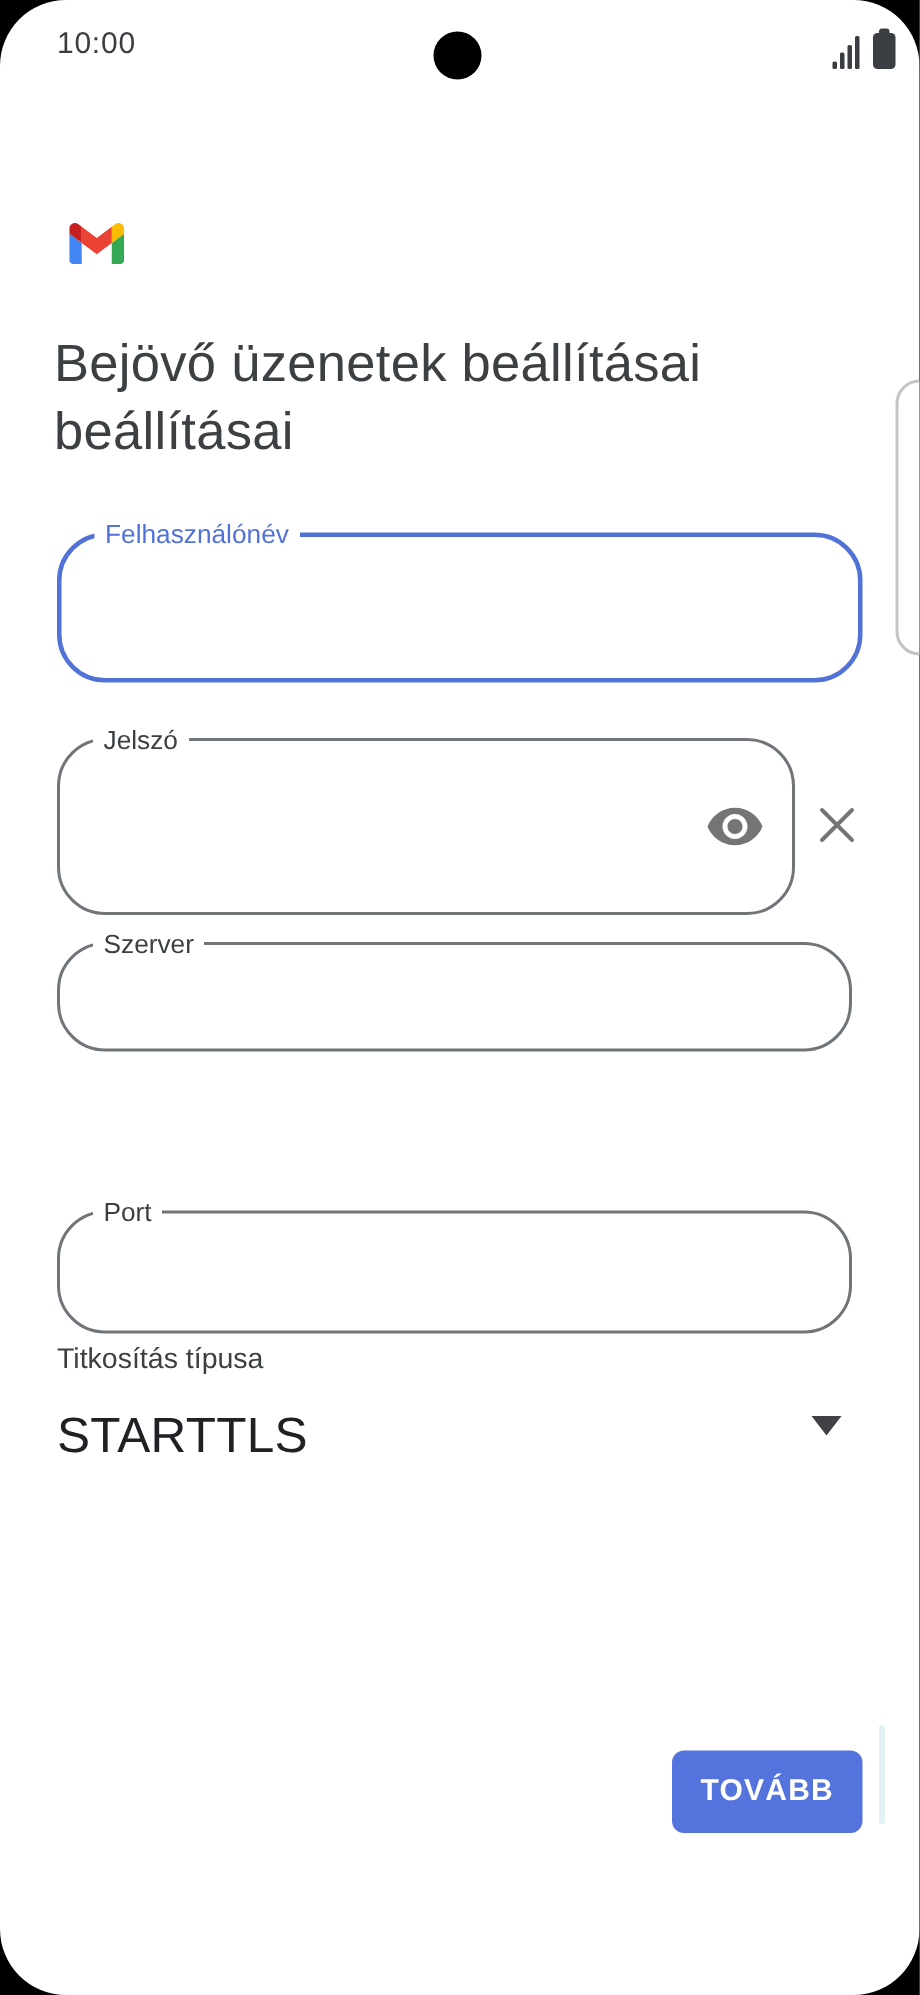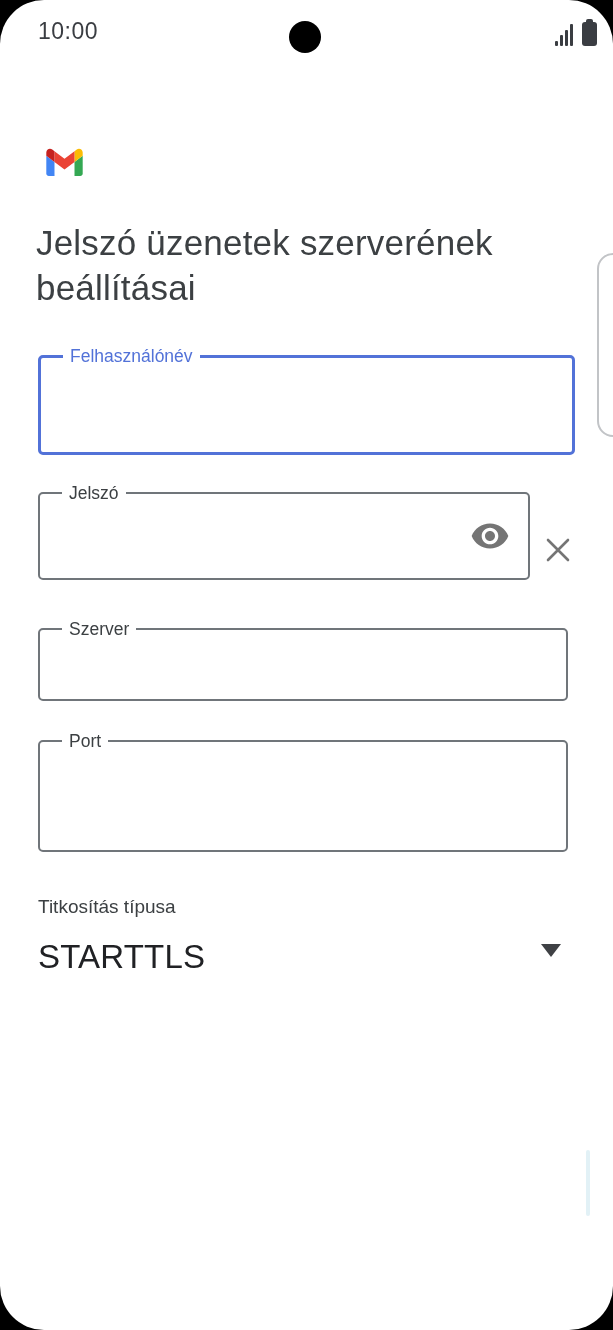--- a/index.html
+++ b/index.html
@@ -3,40 +3,40 @@
 <meta charset="utf-8">
 <style>
   html,body{margin:0;padding:0;background:#000;}
   body{font-family:"Liberation Sans","DejaVu Sans",sans-serif;}
   .screen{
     position:relative;width:613px;height:1330px;background:#fff;
     border-radius:44px;overflow:hidden;margin:0 auto;
   }
   
   .statusbar{position:absolute;top:0;left:0;right:0;height:62px;}
-  .time{position:absolute;left:38px;top:18px;font-size:23px;color:#3a3d42;letter-spacing:.5px;}
+  .time{position:absolute;left:38px;top:18px;font-size:20px;color:#3a3d42;letter-spacing:.5px;}
   .punch-hole{position:absolute;left:289px;top:21px;width:32px;height:32px;border-radius:50%;background:#000;}
   .status-icons{position:absolute;right:16px;top:20px;display:flex;align-items:flex-end;gap:7px;height:26px;}
   .sig{display:flex;align-items:flex-end;gap:2px;height:22px;}
   .sig i{display:block;width:3px;background:#3a3d42;border-radius:1px;}
   .battery{position:relative;width:15px;height:24px;background:#3a3d42;border-radius:3px;margin-left:2px;}
   .battery:before{content:"";position:absolute;top:-3px;left:4px;width:7px;height:3px;background:#3a3d42;border-radius:2px 2px 0 0;}
   
   .gmail-logo{position:absolute;left:46px;top:148px;width:37px;height:28px;}
   .page-title{position:absolute;left:36px;top:220px;width:540px;font-size:35px;line-height:45px;color:#3c4043;letter-spacing:.2px;}
   
-  .field{position:absolute;border:2px solid #70757a;border-radius:5px;background:#fff;box-sizing:border-box;}
+  .field{position:absolute;border:2px solid #70757a;border-radius:32px;background:#fff;box-sizing:border-box;}
   .field.focused{border:3px solid #5272d8;}
   .flabel{position:absolute;top:-11px;left:22px;background:#fff;padding:0 7px;font-size:17.5px;color:#3c4043;white-space:nowrap;}
   .field.focused .flabel{color:#5272d8;top:-12px;}
   .field input{position:absolute;inset:0;border:none;outline:none;background:transparent;border-radius:inherit;padding:0 26px;font-size:21px;color:#202124;font-family:inherit;width:100%;box-sizing:border-box;}
   .f-user{left:38px;top:355px;width:537px;height:100px;}
-  .f-pass{left:38px;top:492px;width:492px;height:88px;}
+  .f-pass{left:38px;top:492px;width:492px;height:118px;}
   .f-serv{left:38px;top:628px;width:530px;height:73px;}
-  .f-port{left:38px;top:740px;width:530px;height:112px;}
+  .f-port{left:38px;top:807px;width:530px;height:82px;}
   .eye-btn{position:absolute;right:16px;top:50%;transform:translateY(-50%);width:44px;height:44px;border:none;background:transparent;padding:0;cursor:pointer;display:flex;align-items:center;justify-content:center;}
   .clear-btn{position:absolute;left:534px;top:526px;width:48px;height:48px;border:none;background:transparent;padding:0;cursor:pointer;display:flex;align-items:center;justify-content:center;}
   
   .edge-card{position:absolute;left:597px;top:253px;width:40px;height:184px;border:2px solid #c2c4c7;border-radius:16px;background:#fff;box-sizing:border-box;}
   .edge-strip{position:absolute;left:586px;top:1150px;width:4px;height:66px;background:#e2f1f6;border-radius:2px;}
   
   .enc-label{position:absolute;left:38px;top:896px;font-size:19px;color:#3c4043;}
   .enc-row{position:absolute;left:38px;top:934px;width:537px;height:46px;cursor:pointer;}
   .enc-value{position:absolute;left:0;top:4px;font-size:33px;color:#202124;letter-spacing:.2px;}
   .dd-arrow{position:absolute;left:503px;top:10px;width:0;height:0;border-left:10px solid transparent;border-right:10px solid transparent;border-top:13px solid #3f4145;}
@@ -65,21 +65,21 @@
   </div>
 
   <svg class="gmail-logo" viewBox="0 0 52 40">
     <path fill="#4285F4" d="M3.5 40h8.2V19.9L0 11.1v25.4C0 38.4 1.6 40 3.5 40z"></path>
     <path fill="#34A853" d="M40.3 40h8.2c2 0 3.5-1.6 3.5-3.5V11.1l-11.7 8.8z"></path>
     <path fill="#FBBC04" d="M40.3 4.5v15.4L52 11.1V6.3c0-4.4-5-6.9-8.5-4.2z"></path>
     <path fill="#EA4335" d="M11.7 19.9V4.5L26 15.2 40.3 4.5v15.4L26 30.6z"></path>
     <path fill="#C5221F" d="M0 6.3v4.8l11.7 8.8V4.5L8.5 2.1C5-.6 0 1.9 0 6.3z"></path>
   </svg>
 
-  <h1 class="page-title" style="margin:0;font-weight:400;">Jelszó üzenetek szerverének beállításai</h1>
+  <h1 class="page-title" style="margin:0;font-weight:400;">Bejövő üzenetek beállításai beállításai</h1>
 
   <div class="edge-card"></div>
 
   <div class="field f-user focused">
     <span class="flabel">Felhasználónév</span>
     <input type="text" value="" style="">
   </div>
 
   <div class="field f-pass">
     <span class="flabel">Jelszó</span>
@@ -107,20 +107,21 @@
   </div>
 
   <div class="enc-label">Titkosítás típusa</div>
   <div class="enc-row">
     <span class="enc-value">STARTTLS</span>
     <span class="dd-arrow"></span>
   </div>
 
   <div class="edge-strip"></div>
 
+  <button class="next-btn">TOVÁBB</button>
 
   <div class="navbar">
     
     
     
   </div>
 
 </div>
 
 </body></html>

